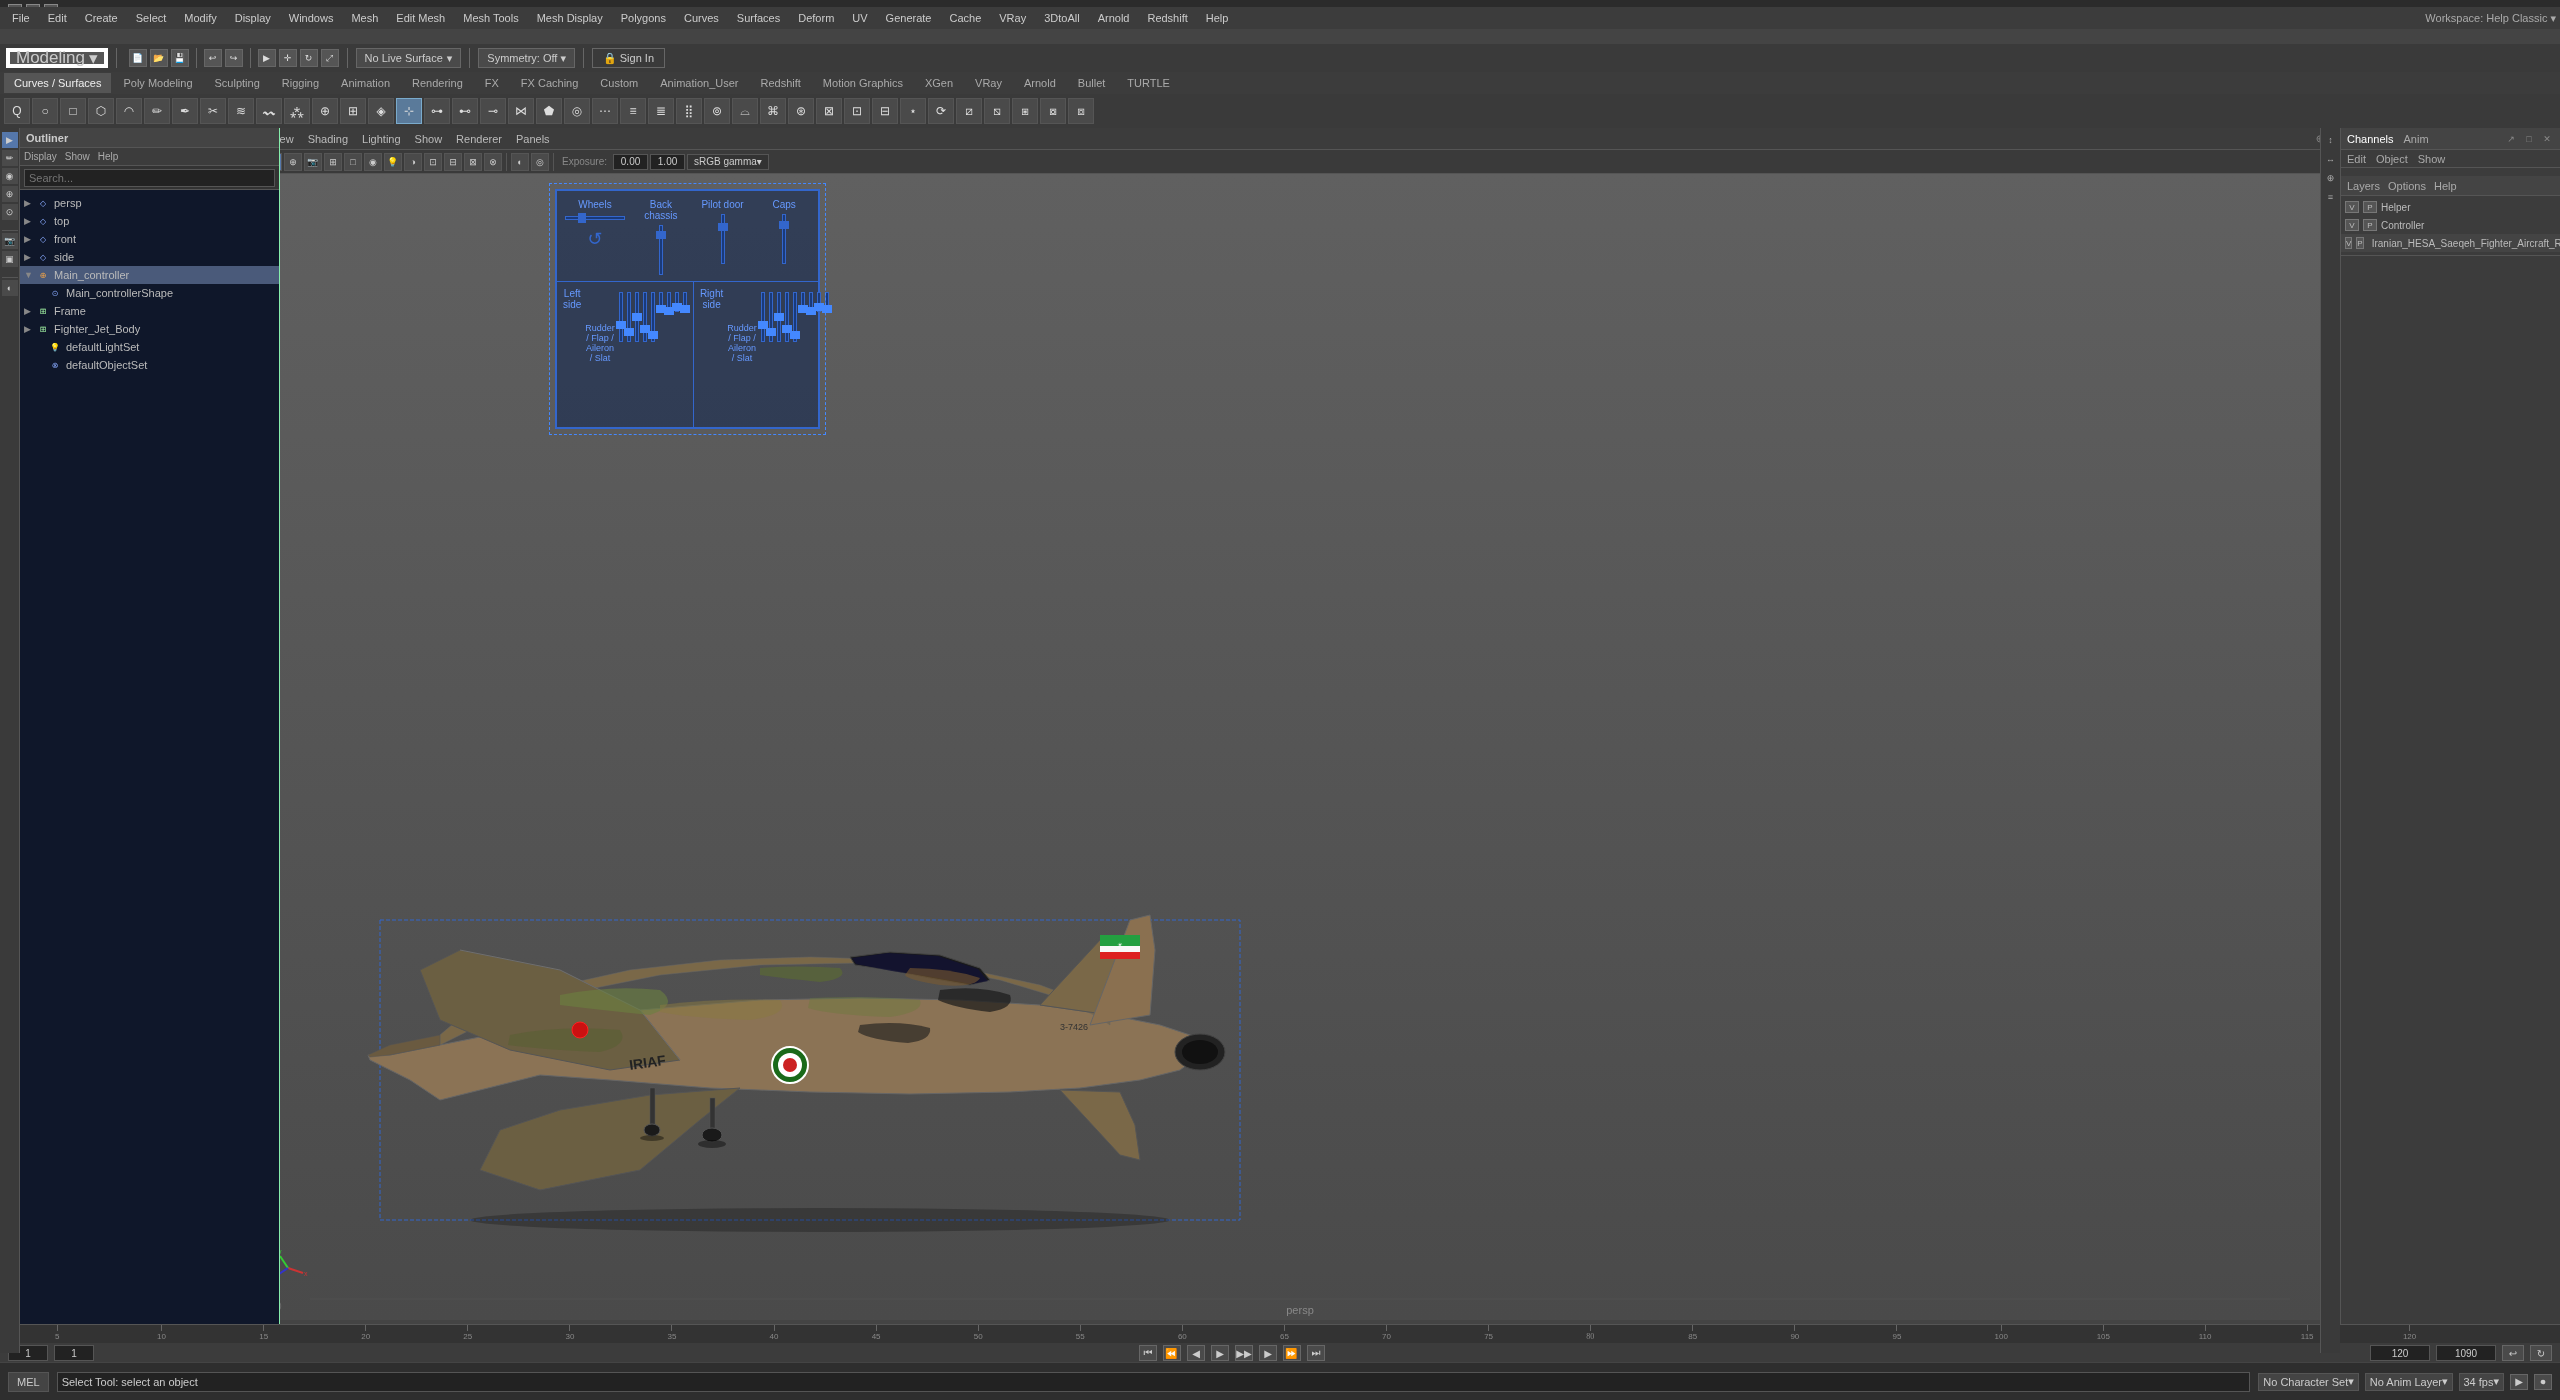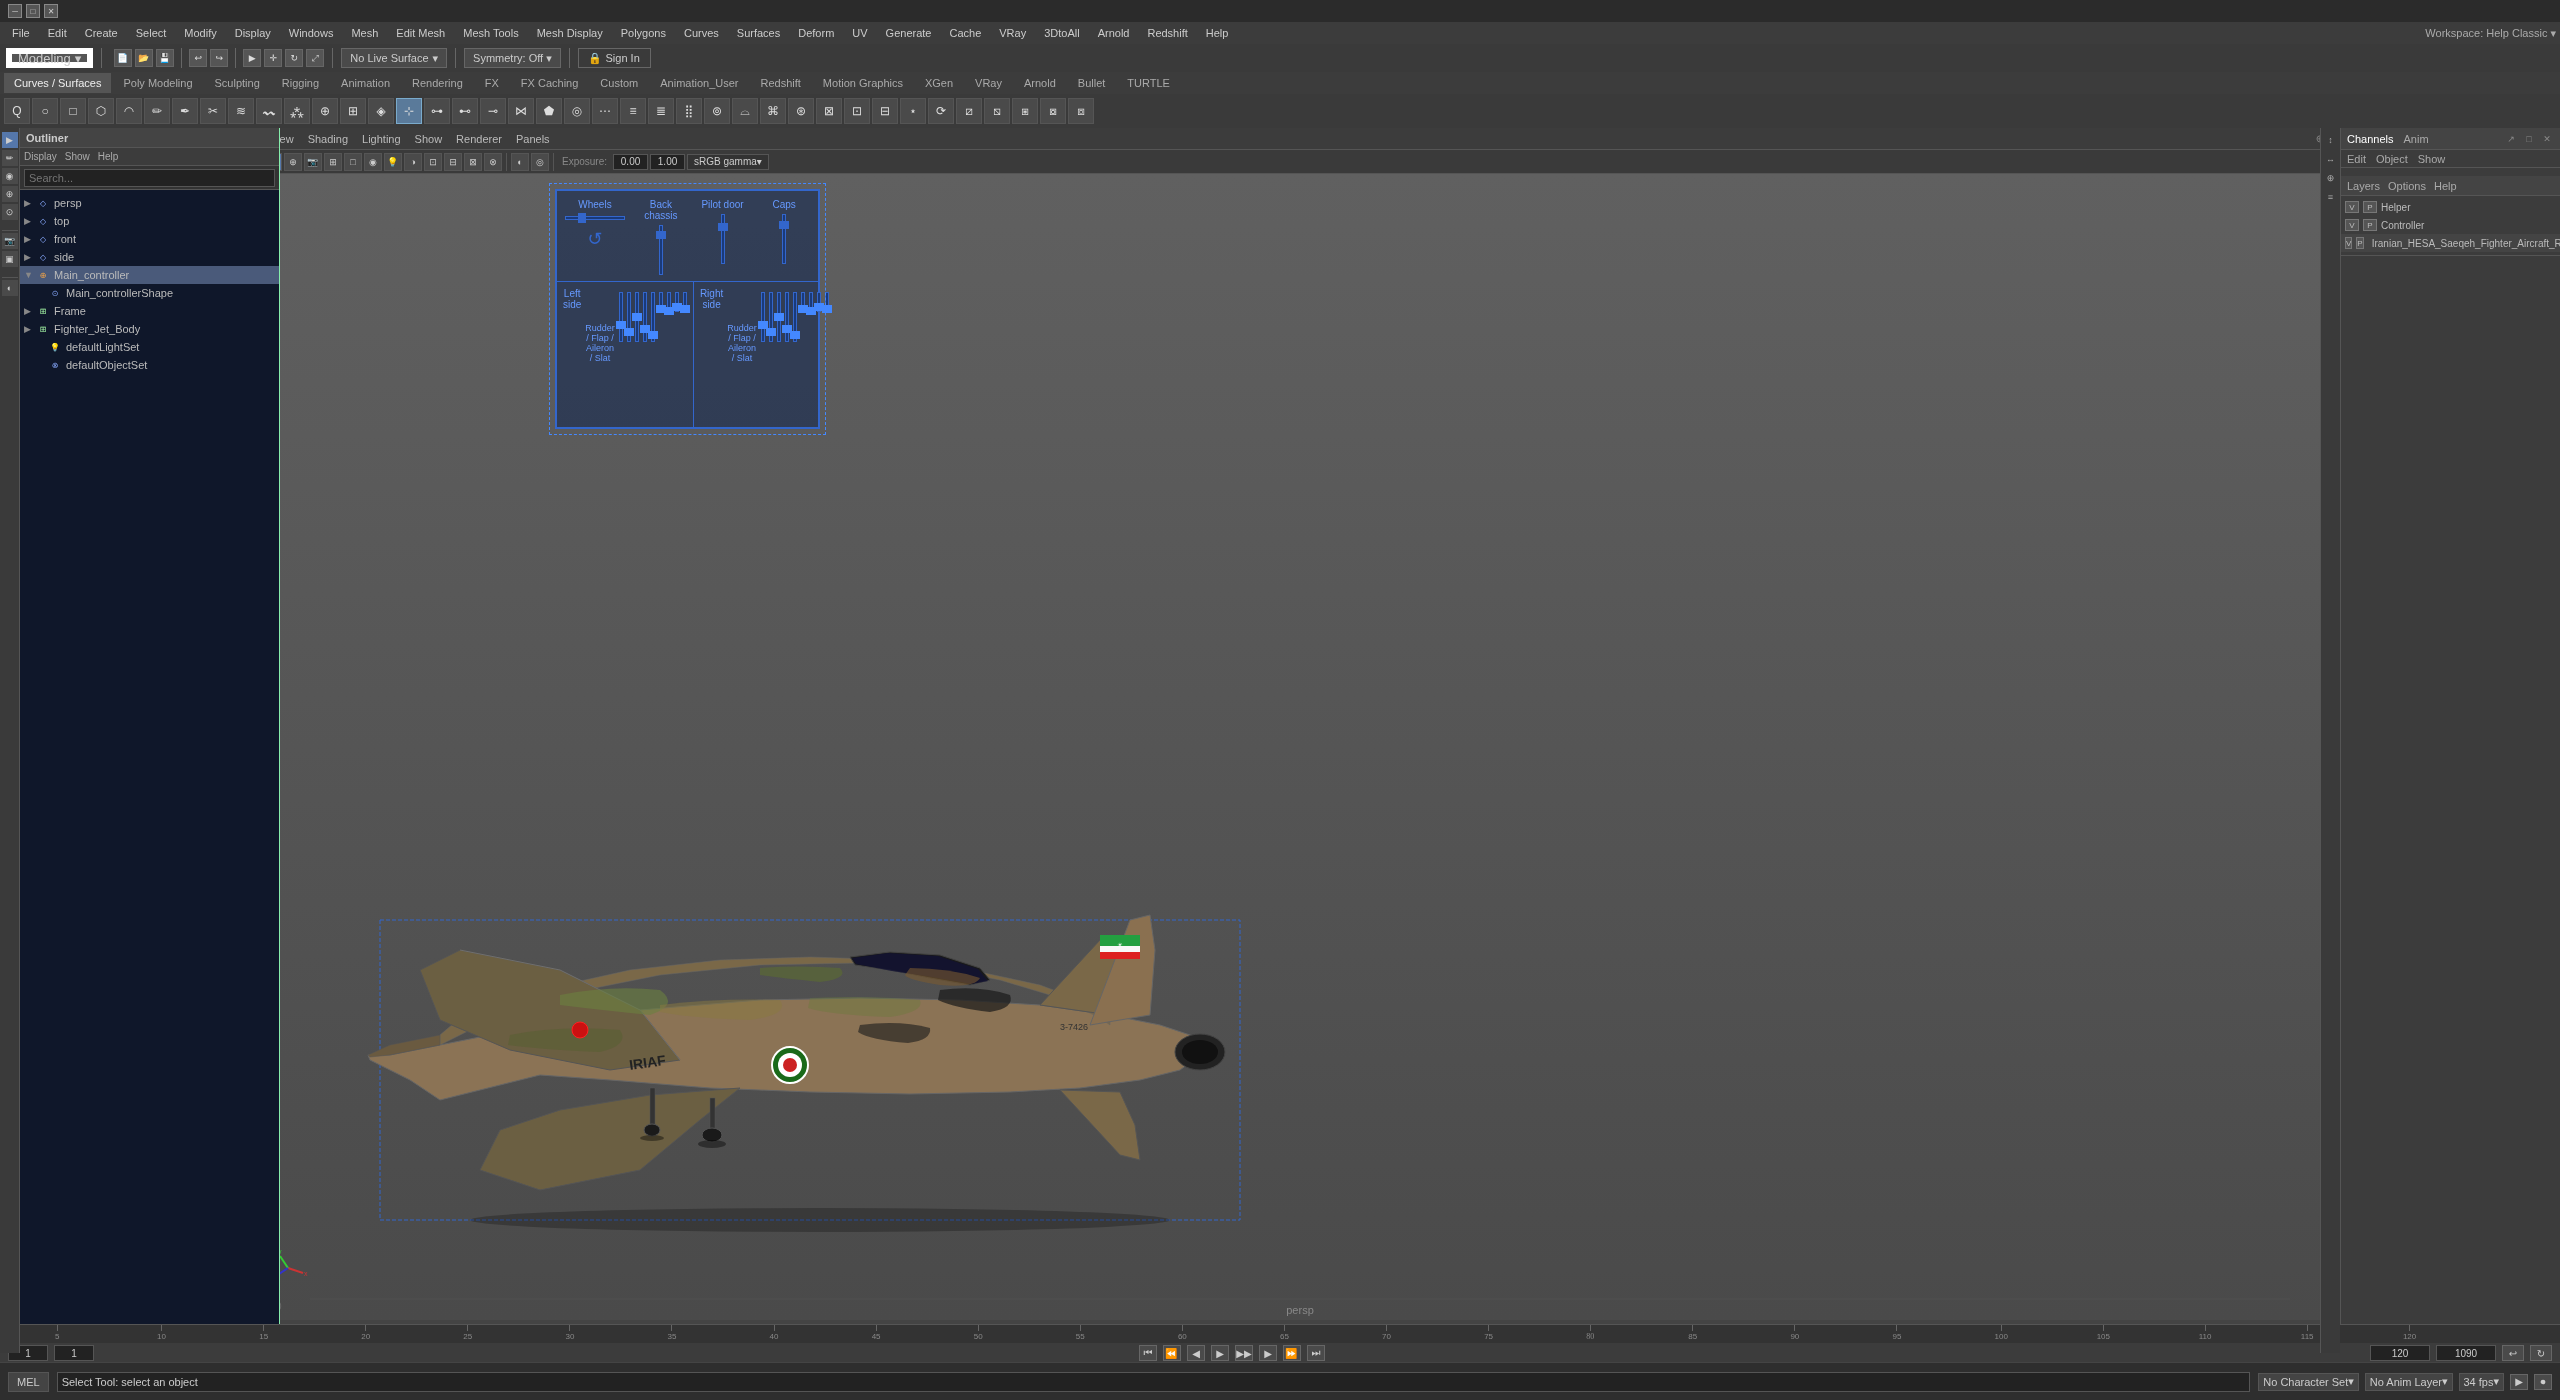--- a/index.html
+++ b/index.html
@@ -50,21 +50,21 @@
 
     
     #menu-bar {
       width: 100%;
       height: 22px;
       background: #3c3c3c;
       display: flex;
       align-items: center;
       padding: 0 4px;
       position: absolute;
-      top: 22px;
+      top: 7px;
       left: 0;
       z-index: 100;
       gap: 2px;
     }
     #menu-bar .menu-item {
       padding: 2px 8px;
       font-size: 11px;
       color: #cccccc;
       cursor: pointer;
       white-space: nowrap;
@@ -89,23 +89,23 @@
       align-items: center;
       padding: 0 6px;
       position: absolute;
       top: 44px;
       left: 0;
       z-index: 100;
       gap: 4px;
     }
     .mode-dropdown {
       background: #555;
-      border: 6px solid #ffffff;
+      border: 4px solid #ffffff;
       color: #ccc;
-      font-size: 13px;
+      font-size: 17px;
       padding: 2px 6px;
       height: 20px;
       display: flex;
       align-items: center;
       gap: 4px;
       cursor: pointer;
     }
     .mode-toolbar-icons {
       display: flex;
       align-items: center;

